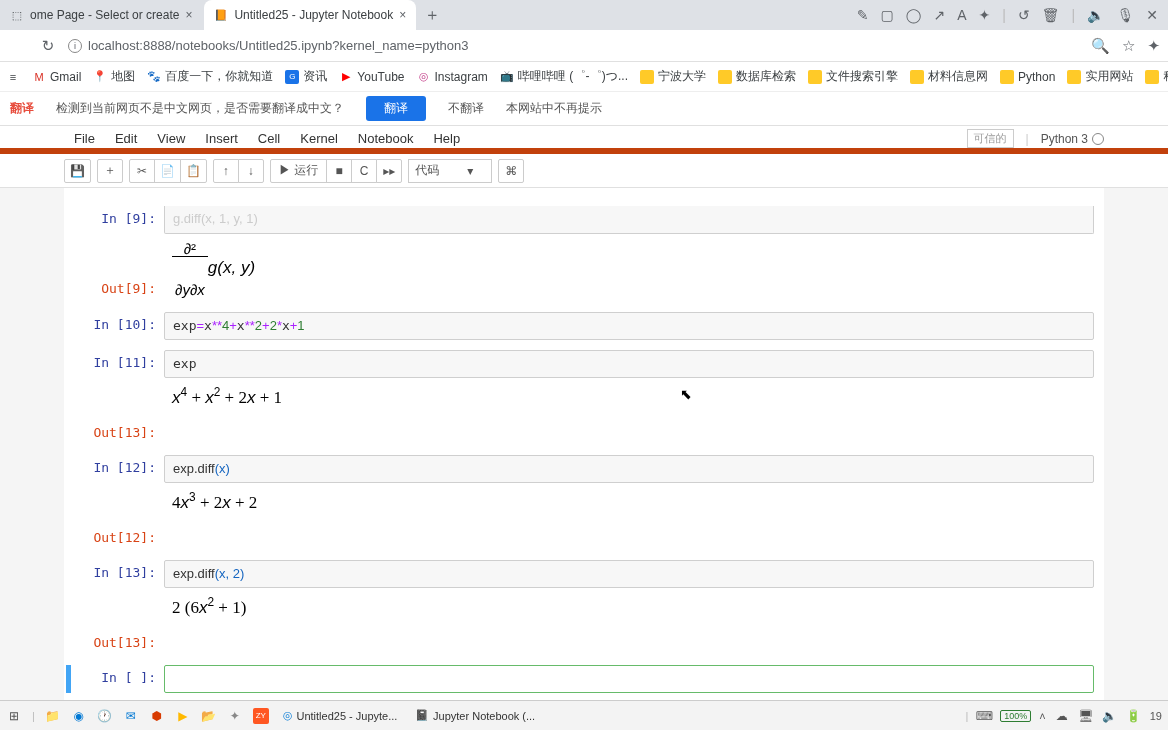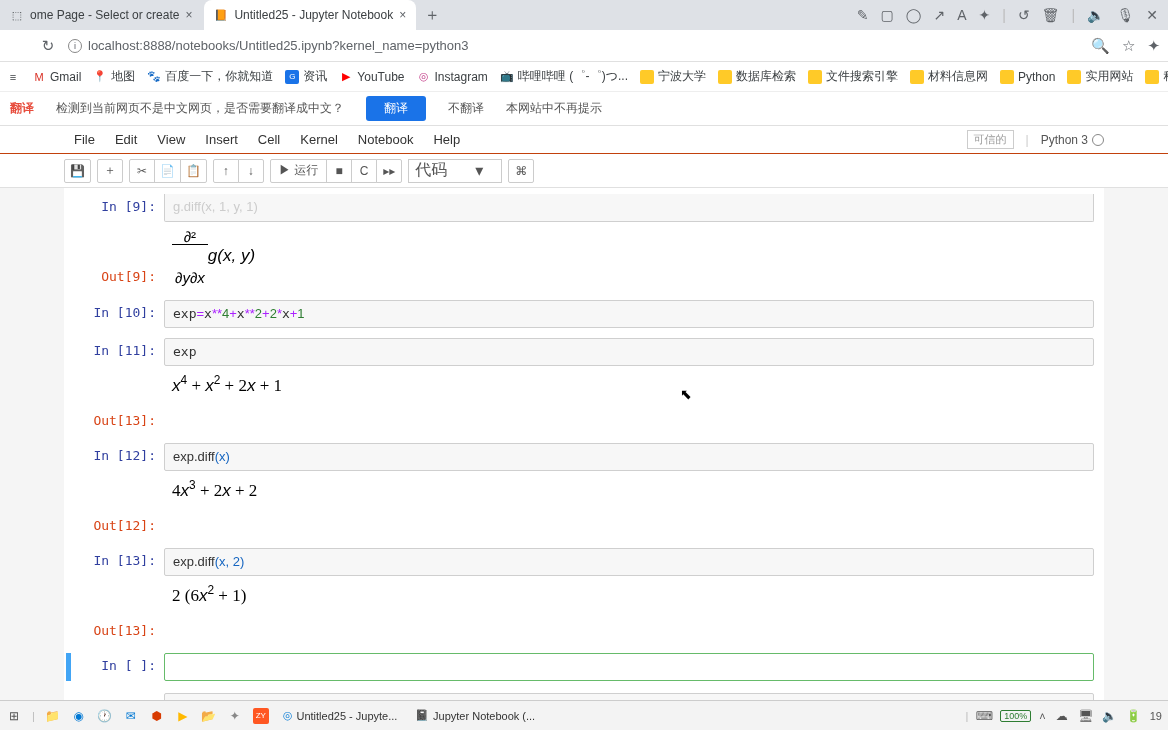--- a/index.html
+++ b/index.html
@@ -33,56 +33,56 @@
 .translate-bar .lbl { color:#e74c3c; font-weight:bold;}
 .translate-bar .msg { color:#555; }
 .translate-bar .btn-blue { background:#1a73e8; color:#fff; padding:4px 18px; border-radius:3px; }
 .translate-bar .btn-plain { color:#555; }
 
 
 .jp-page { background:#f5f5f5; height: calc(730px - 30px - 32px - 30px - 34px - 30px); overflow:hidden;}
 .jp-container { width:1040px; margin:0 auto; background:#fff; }
 
 
-.menubar-row { display:flex; align-items:center; height:28px; background:#fff; padding:0 8px; border-bottom:1px solid #c2410c;}
+.menubar-row { display:flex; align-items:flex-end; height:28px; background:#fff; padding:0 8px; border-bottom:6px solid #c2410c;}
 .jp-center { width:1040px; margin:0 auto; display:flex; align-items:center; }
 .menubar-row .menu { padding:0 10px; font-size:13px; color:#333; }
 .menubar-right { margin-left:auto; display:flex; align-items:center; gap:12px; font-size:12px;}
 .trusted { border:1px solid #ccc; padding:1px 6px; color:#999; font-size:11px; }
 .kernel { color:#555; }
 .kernel-circle { width:12px; height:12px; border:1.5px solid #888; border-radius:50%; display:inline-block; vertical-align:middle; margin-left:4px;}
 
 
 .toolbar-row { display:flex; align-items:center; height:34px; background:#fff; padding:0 8px; gap:4px; border-bottom:1px solid #e0e0e0;}
 .tb-btn { border:1px solid #ccc; background:#fff; height:24px; min-width:26px; display:inline-flex; align-items:center; justify-content:center; font-size:12px; color:#555; border-radius:2px; padding:0 5px;}
 .tb-group { display:flex; }
 .tb-group .tb-btn { border-radius:0; margin-left:-1px;}
 .tb-group .tb-btn:first-child { border-radius:2px 0 0 2px; margin-left:0;}
 .tb-group .tb-btn:last-child { border-radius:0 2px 2px 0;}
-.tb-select { border:1px solid #ccc; height:24px; font-size:16px; padding:0 18px 0 6px; color:#555; background:#fff; appearance:none; -webkit-appearance:none; position:relative; display:inline-flex; align-items:center;}
+.tb-select { border:1px solid #ccc; height:24px; font-size:12px; padding:0 18px 0 6px; color:#555; background:#fff; appearance:none; -webkit-appearance:none; position:relative; display:inline-flex; align-items:center;}
 .tb-select::after { content:"▾"; margin-left:28px;}
 
 
 .nb { padding:4px 10px 20px 10px; }
 .cell { display:flex; margin:2px 0; }
 .prompt { width:90px; text-align:right; padding:5px 8px 5px 0; font-family: monospace; font-size:13px; flex-shrink:0;}
 .prompt.in { color:#303f9f;}
 .prompt.out { color:#d84315;margin-top:40px;}
 .input-area { flex:1; background:#f7f7f7; border:1px solid #cfcfcf; border-radius:2px; padding:5px 8px; font-family: monospace; font-size:13px; color:#333; min-height:28px;}
 .input-area .num { color:#2e7d32; }
 .input-area .op { color:#aa22ff; }
 .output-area { flex:1; padding:5px 8px; font-family: "Times New Roman", serif; font-size:17px; color:#000;}
 .output-area sup { font-size:0.7em;}
 .frac { display:inline-block; text-align:center; vertical-align:middle; line-height:1;}
 .frac .top { display:block; border-bottom:1px solid #000; padding:0 3px; font-size:15px;}
 .frac .bot { display:block; padding:0 3px; font-size:15px;margin-top:25px;}
 .cell.selected { position:relative; }
 .cell.selected::before { content:""; position:absolute; left:-8px; top:0; bottom:0; width:5px; background:#42a5f5;}
 .cell.selected .input-area { border-color:#66bb6a; background:#fff;}
-.faded { color:#ccc; }
+.faded { color:#ccc;margin-top:12px; }
 .cell-block { margin-bottom:10px; }
 
 
 .taskbar { position:absolute; bottom:0; left:0; right:0; height:30px; background:#f3f3f3; border-top:1px solid #ccc; display:flex; align-items:center; padding:0 6px; gap:10px; font-size:11px;}
 .taskbar .tb-right { margin-left:auto; display:flex; align-items:center; gap:8px; color:#555;}
 .task-ico { width:16px; height:16px; display:inline-flex; align-items:center; justify-content:center; font-size:12px; color:#555;}
 .task-item { display:flex; align-items:center; gap:4px; color:#333; font-size:11px; padding:2px 4px;}
 .battery { border:1px solid #2e7d32; border-radius:2px; padding:0 3px; color:#2e7d32; font-size:9px;}
 .sep { color:#bbb; }
 

